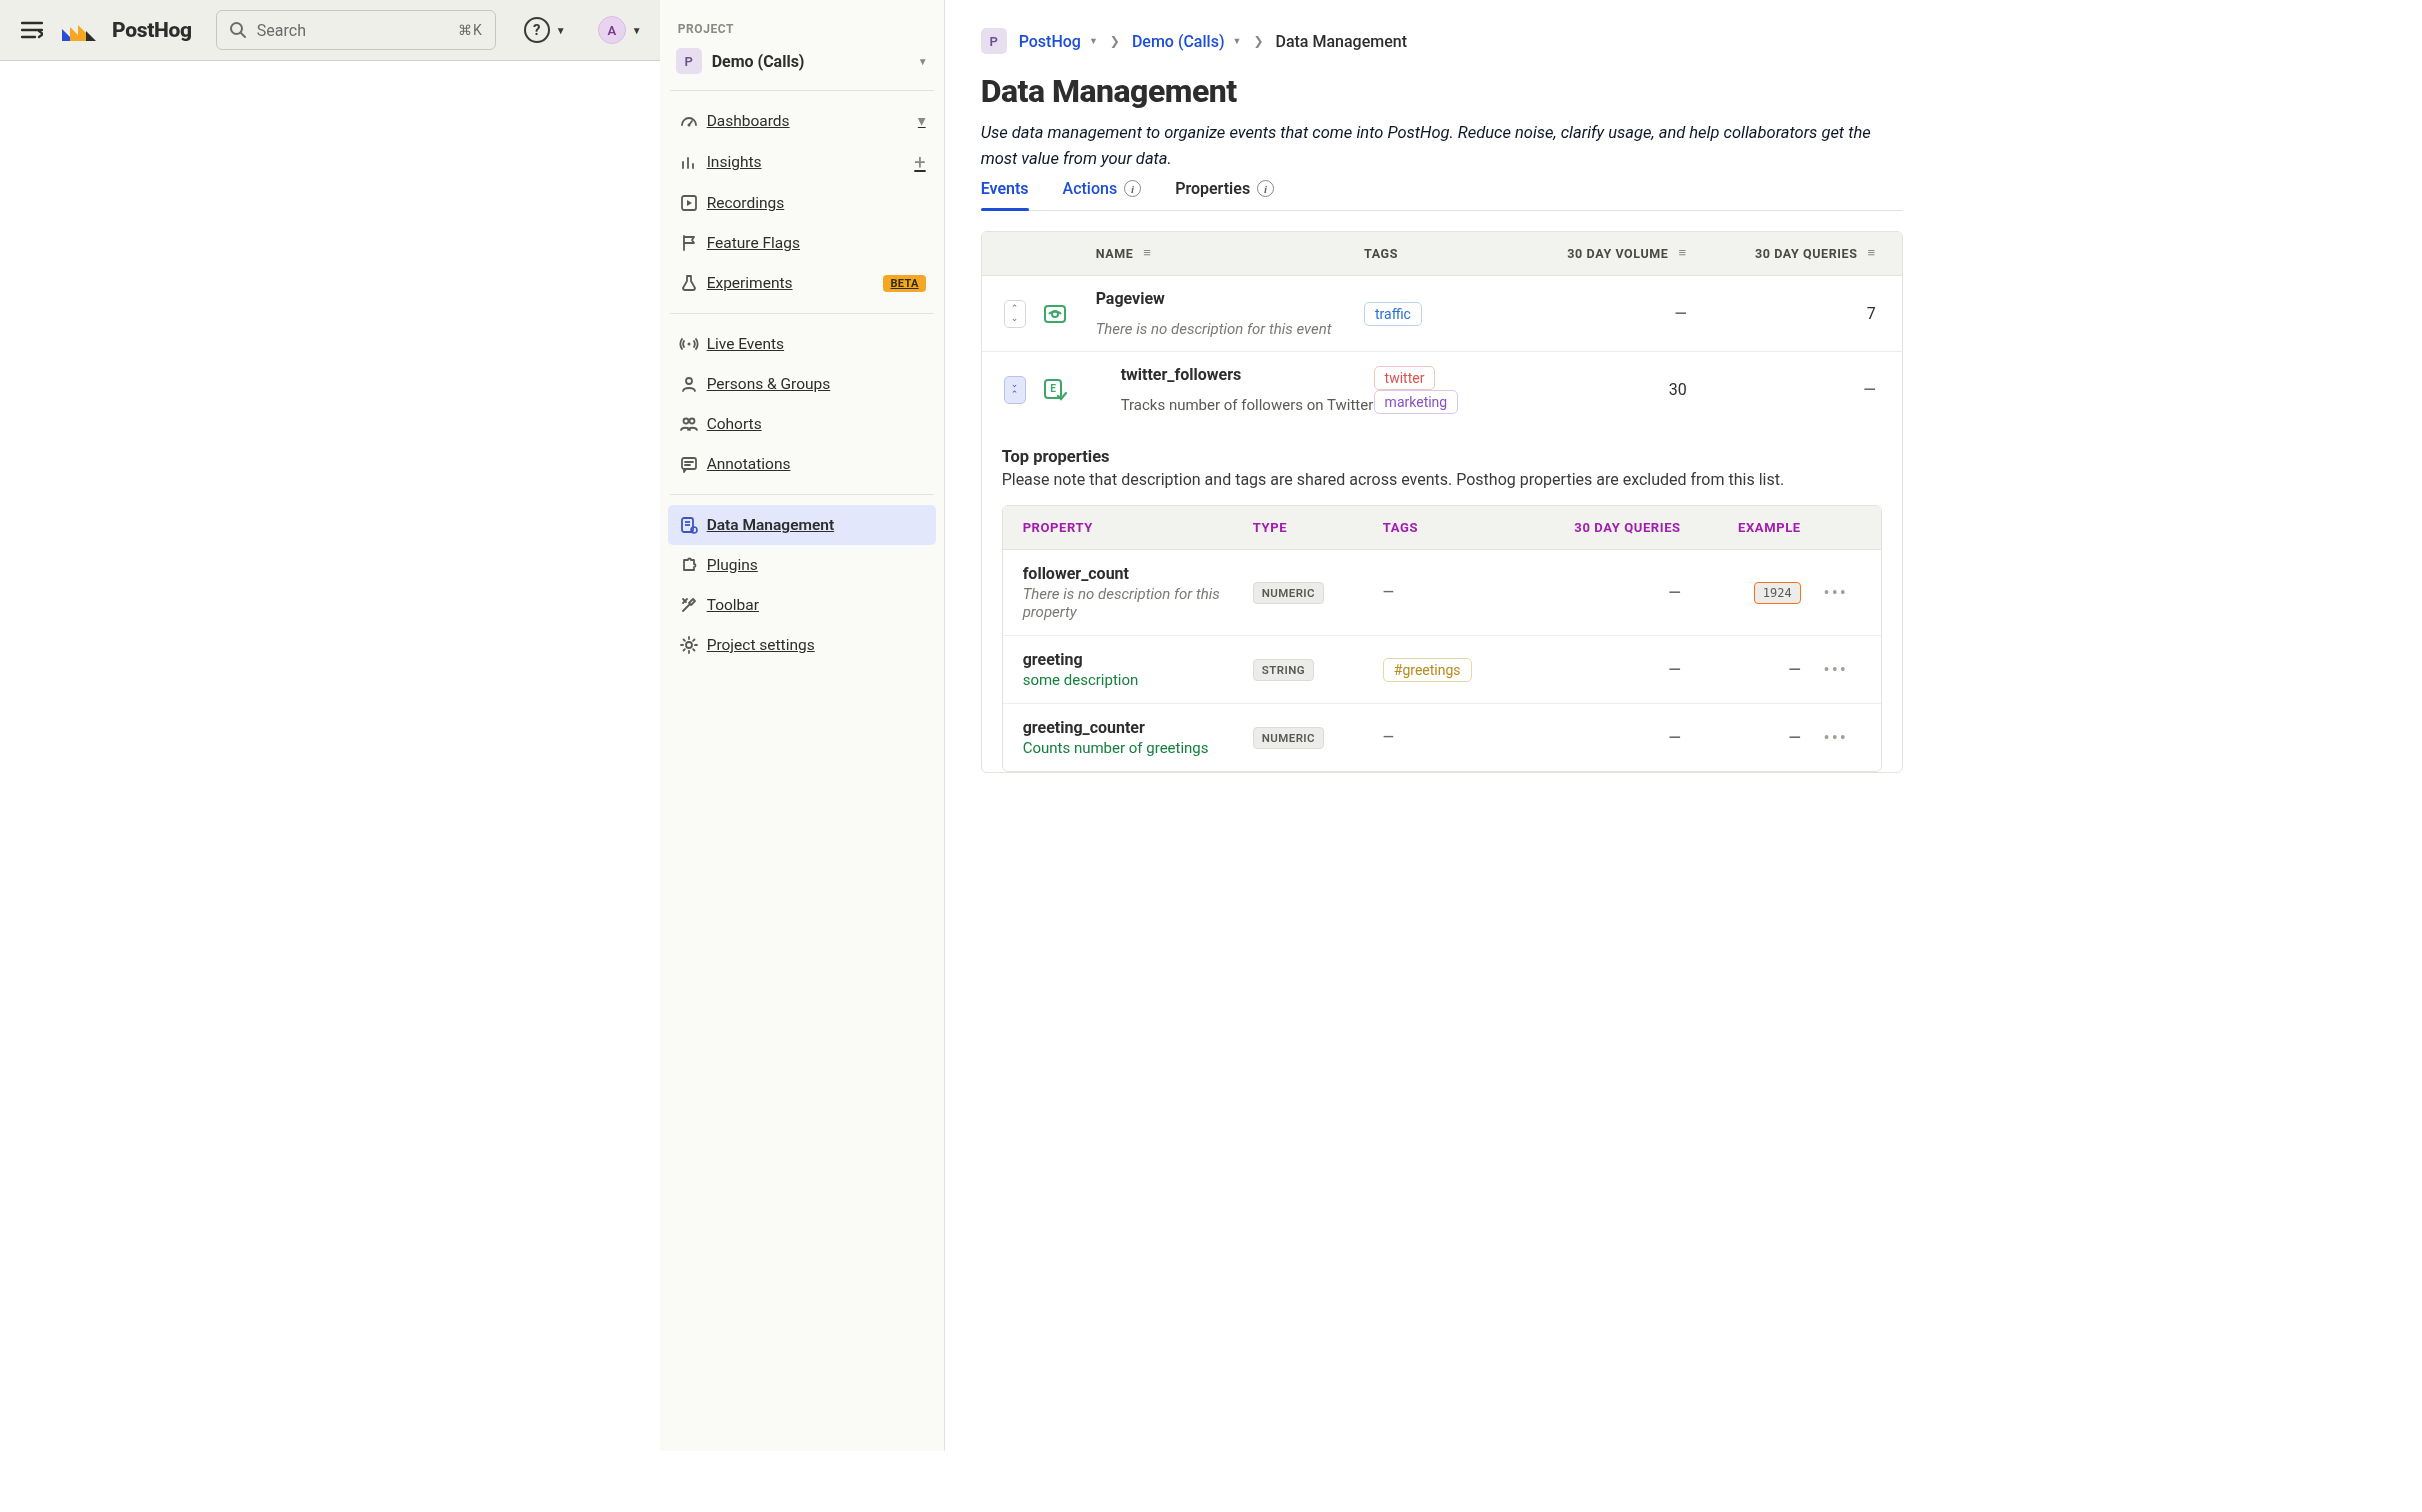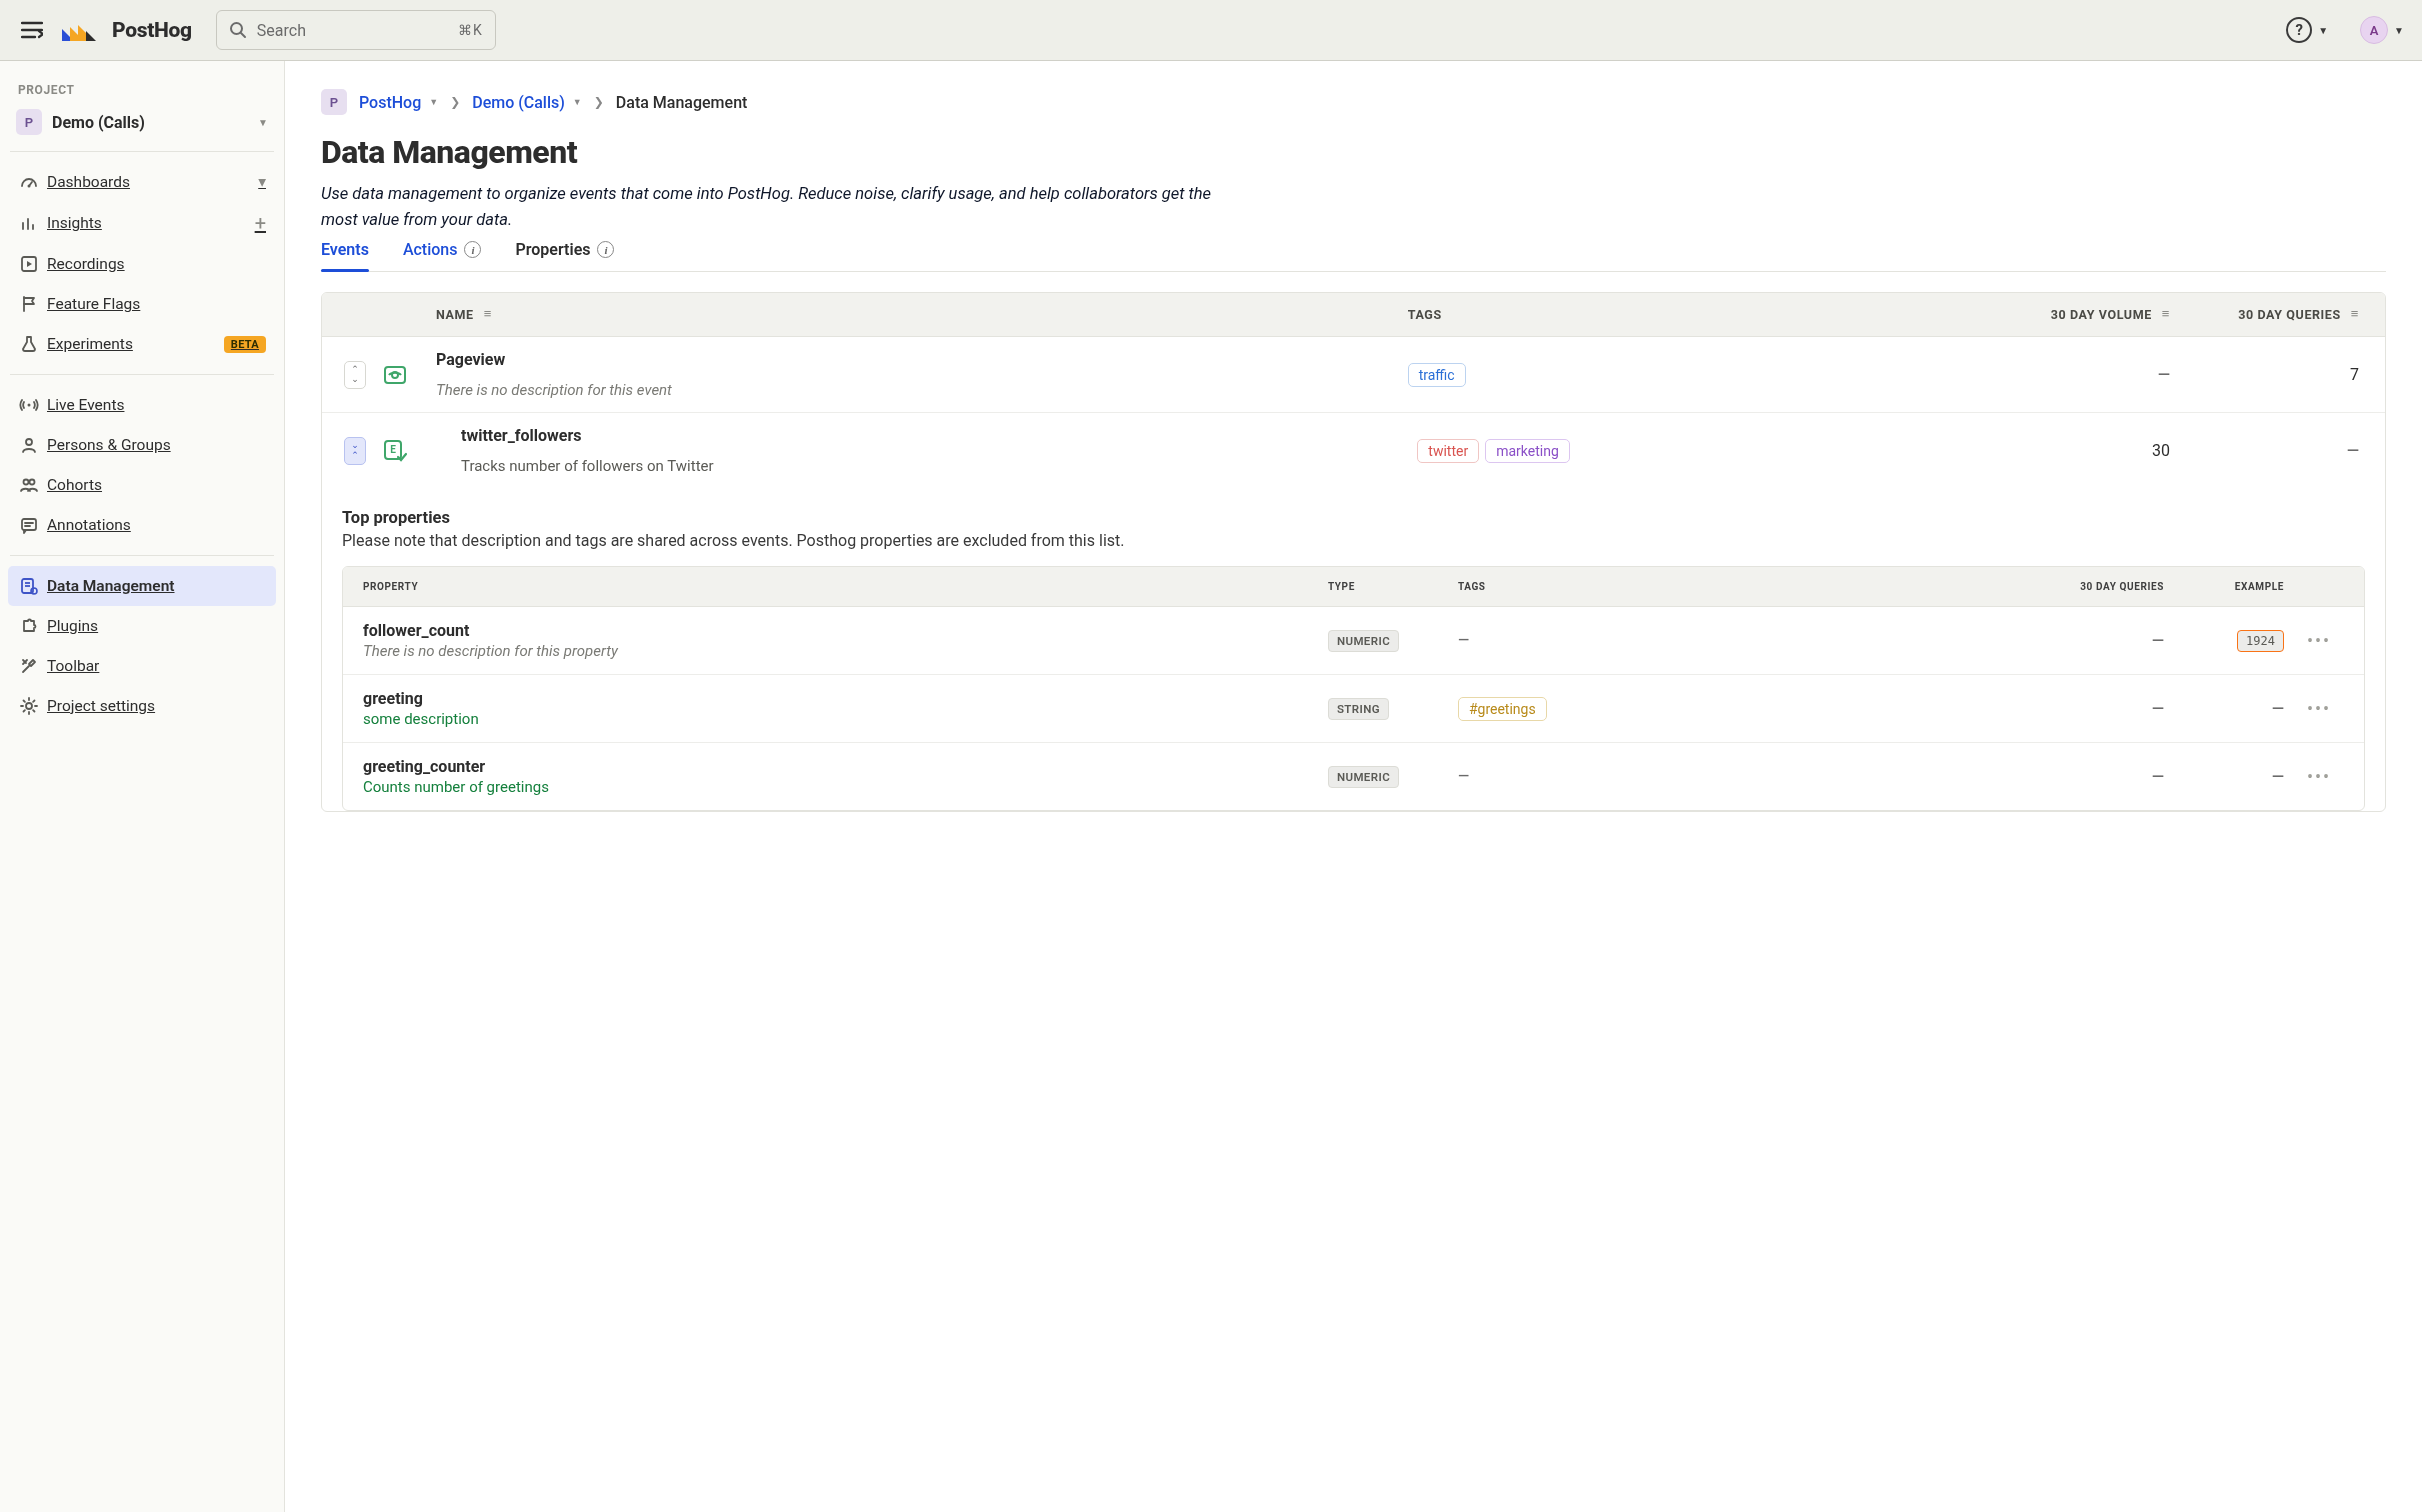--- a/index.html
+++ b/index.html
@@ -14,21 +14,21 @@
   .searchbox .grow { flex:1; font-size:16px; }
   .searchbox .kbd { font-size:14px; color:#6b6b6b; letter-spacing:1px;}
   .topbar-spacer { flex:1; }
   .help-group, .user-group { display:flex; align-items:center; gap:6px; }
   .help-circle { width:26px; height:26px; border:2.2px solid #3a3a3a; border-radius:50%; display:flex; align-items:center; justify-content:center; font-weight:700; font-size:15px; color:#3a3a3a;}
   .caret-down { font-size:10px; color:#3a3a3a; }
   .avatar { width:28px; height:28px; border-radius:50%; background:#e8d4f0; color:#7a3a8a; display:flex; align-items:center; justify-content:center; font-weight:600; font-size:13px; border:1px solid #d8bce2;}
   
   
   .layout { display:flex; height: calc(100vh - 61px); }
-  .layout-wrapper { height:100vh; display:flex; flex-direction:column; }
+  .layout-wrapper { height:100vh; display:flex; flex-direction:row; }
   
   
   .sidebar { width: 285px; background:#fafaf7; border-right:1px solid #e3e3dd; padding: 14px 8px; overflow-y:auto; flex-shrink:0; }
   .sidebar-section-label { font-size:12px; font-weight:700; letter-spacing:0.6px; color:#8a8a85; padding: 8px 10px 6px; }
   .project-pill { display:flex; align-items:center; gap:10px; padding:6px 8px; border-radius:6px; }
   .project-pill .badge-p { width:26px; height:26px; background:#e7dff0; color:#6b5090; border-radius:5px; display:flex; align-items:center; justify-content:center; font-weight:600; font-size:13px;}
   .project-pill .pname { font-weight:700; font-size:16px; color:#2d2d2d; flex:1;}
   .sidebar-divider { height:1px; background:#e3e3dd; margin: 10px 2px; }
   
   .nav-item { display:flex; align-items:center; gap:7px; padding:9px 10px; border-radius:5px; cursor:pointer; font-size:15.5px; color:#2d2d2d; position:relative;text-decoration:underline;}
@@ -87,21 +87,21 @@
   
   .cell-right { text-align:right; font-size:16px; color:#2d2d2d;}
   .dash { color:#6a6a6a; font-weight:500; }
   
   
   .expanded-panel { padding: 20px 20px 0 20px; }
   .exp-title { font-weight:700; font-size:16.5px; margin-bottom:4px;}
   .exp-note { font-size:16px; color:#3a3a3a; margin-bottom:16px;}
   
   .props-table { border:1px solid #e3e3dd; border-radius:6px; overflow:hidden;}
-  .props-header { display:flex; background:#f2f2ee; border-bottom:1px solid #e3e3dd; padding:14px 20px; font-size:10px; font-weight:700; letter-spacing:0.6px; color:#404040;}
+  .props-header { display:flex; background:#f2f2ee; border-bottom:1px solid #e3e3dd; padding:14px 20px; font-size:13px; font-weight:700; letter-spacing:0.6px; color:#a21caf;}
   .pcol-name { flex:1.8; }
   .pcol-type { width:130px; }
   .pcol-tags { flex:1; }
   .pcol-queries { width:170px; text-align:right; }
   .pcol-example { width:130px; text-align:right; padding-right:10px;}
   .pcol-menu { width:50px; }
   
   .prop-row { display:flex; border-bottom:1px solid #ededea; padding:14px 20px; align-items:center;}
   .prop-row:last-child { border-bottom:none;}
   .prop-name { font-weight:700; font-size:16px;}

